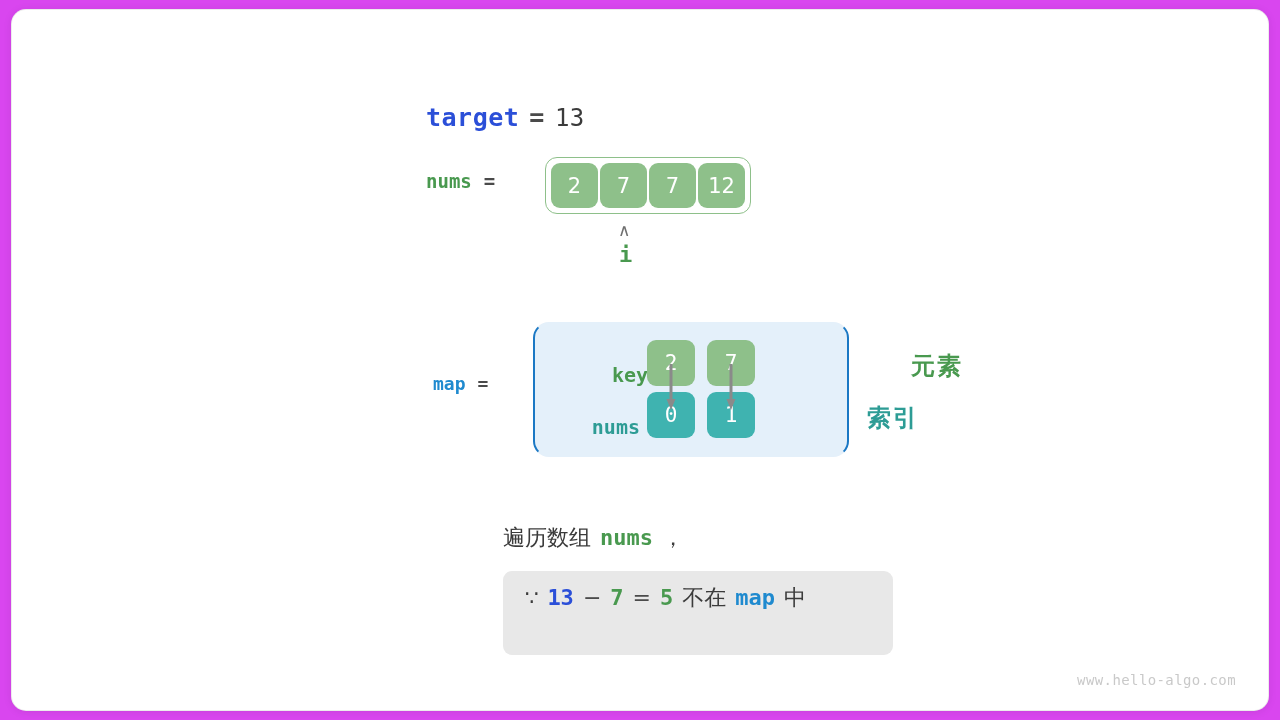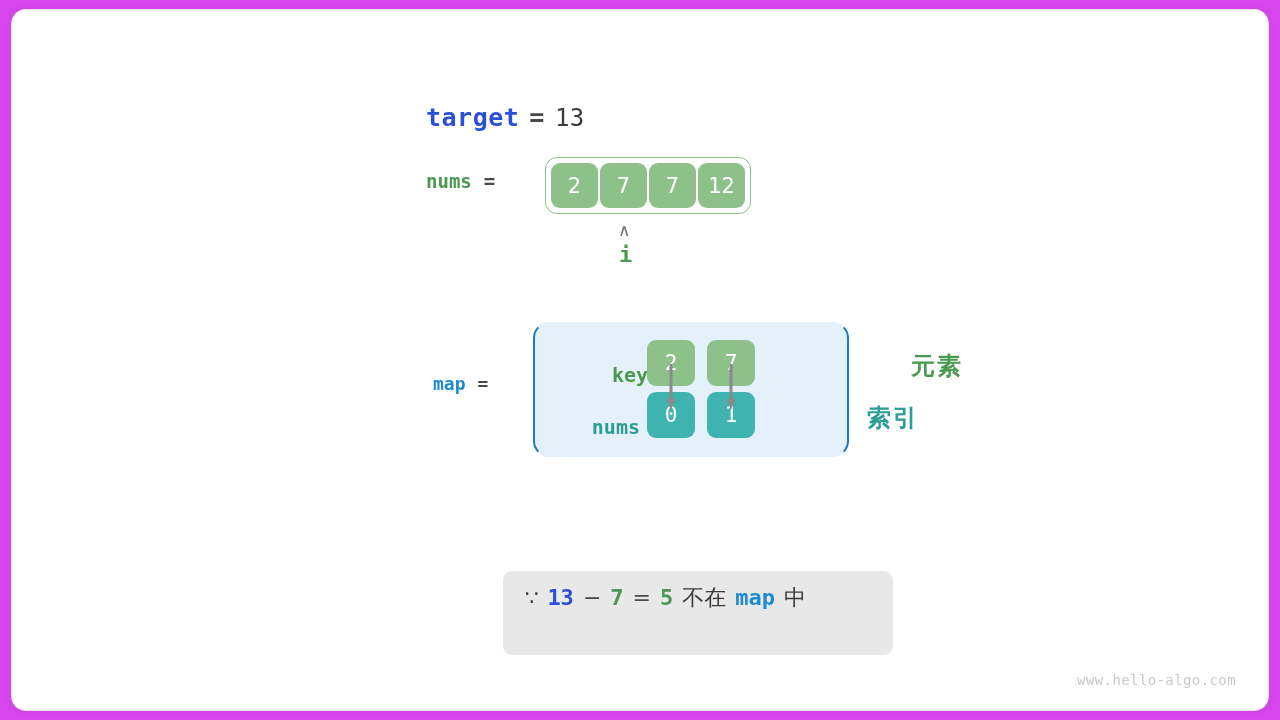--- a/index.html
+++ b/index.html
@@ -287,20 +287,23 @@
           <line x1="6" y1="0" x2="6" y2="38" stroke="#8a8a8a" stroke-width="3"></line>
           <polygon points="6,46 1.5,35 10.5,35" fill="#8a8a8a"></polygon>
         </svg>
 
       </div>
     </div>
 
     <div id="legend-element" class="side-legend cn var-green">元素</div>
     <div id="legend-index" class="side-legend cn var-teal">索引</div>
 
+    <div id="caption-line">
+      <span class="cn">遍历数组</span><span class="sp"></span><span class="mono var-green">nums</span><span class="sp"></span><span class="cn">，</span>
+    </div>
 
     <div id="info-box">
       <div class="info-row" id="info-row-0">
         <span class="sym">∵</span><span class="sp"></span><span class="mono var-blue">13</span><span class="sp"></span><span class="op">−</span><span class="sp"></span><span class="mono var-green">7</span><span class="sp"></span><span class="op">=</span><span class="sp"></span><span class="mono var-green">5</span><span class="sp"></span><span class="cn">不在</span><span class="sp"></span><span class="mono var-sky">map</span><span class="sp"></span><span class="cn">中</span>
       </div>
     </div>
 
     <div id="watermark">www.hello-algo.com</div>
 
   </div>

